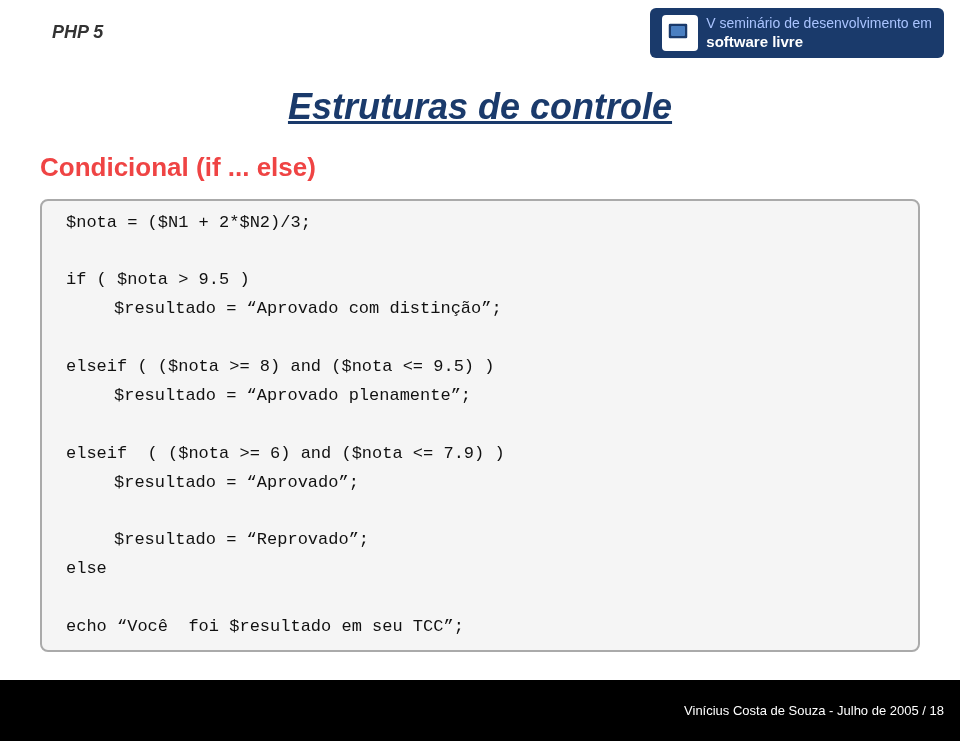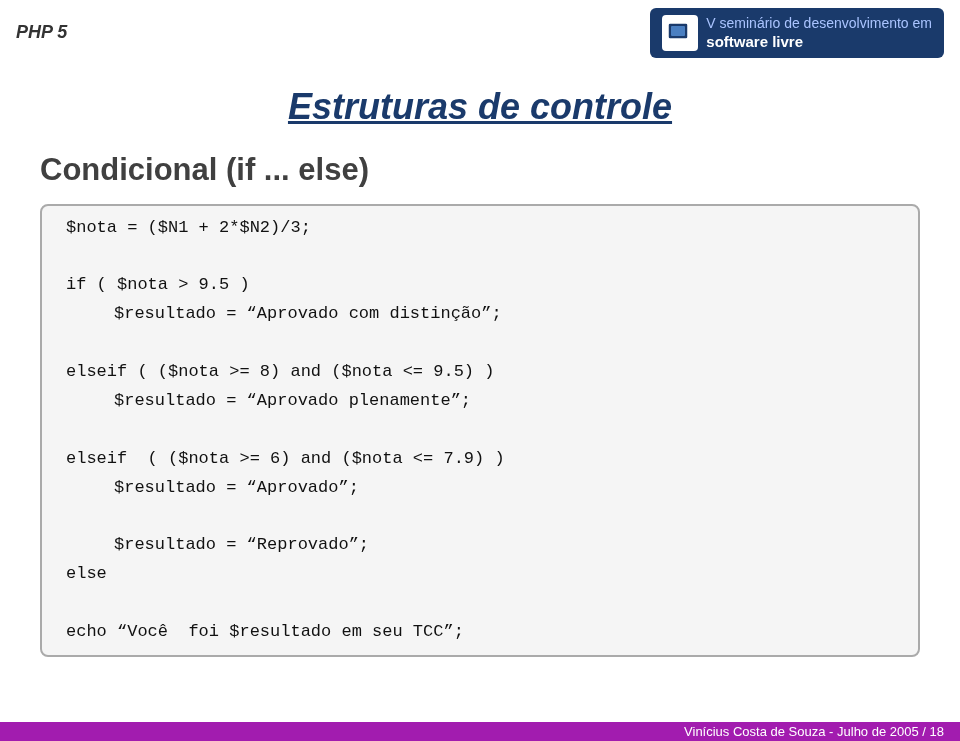--- a/index.html
+++ b/index.html
@@ -21,20 +21,21 @@
       padding: 8px 16px;
       background: #ffffff;
       border-bottom: none;
     }
 
     .php-label {
       font-size: 18px;
       font-weight: bold;
       color: #333;
       font-style: italic;
+      margin-left: 36px;
     }
 
     
     .logo-area {
       display: flex;
       align-items: center;
     }
 
     .logo-box {
       background: #1a3a6b;
@@ -88,23 +89,23 @@
       font-weight: bold;
       font-style: italic;
       color: #1a3a6b;
       margin-bottom: 24px;
       text-decoration: underline;
       text-decoration-color: #1a3a6b;
     }
 
     
     .section-heading {
-      font-size: 31px;
+      font-size: 26px;
       font-weight: bold;
-      color: #404040;
+      color: #ef4444;
       margin-bottom: 16px;
     }
 
     
     .code-block {
       background: #f5f5f5;
       border: 2px solid #aaaaaa;
       border-radius: 8px;
       padding: 8px 24px;
       font-family: 'Courier New', Courier, monospace;
@@ -121,24 +122,24 @@
     .indent1 {
       padding-left: 48px;
     }
 
     
     .footer {
       position: absolute;
       bottom: 0;
       left: 0;
       right: 0;
-      background: #a21caf;
+      background: #000000;
       color: #ffffff;
       text-align: right;
-      padding: 2px 16px;
+      padding: 23px 16px;
       font-size: 13px;
     }
   </style>
 </head>
 <body>
 
 <div class="header">
   <span class="php-label">PHP 5</span>
   <div class="logo-area">
     <div class="logo-box">

